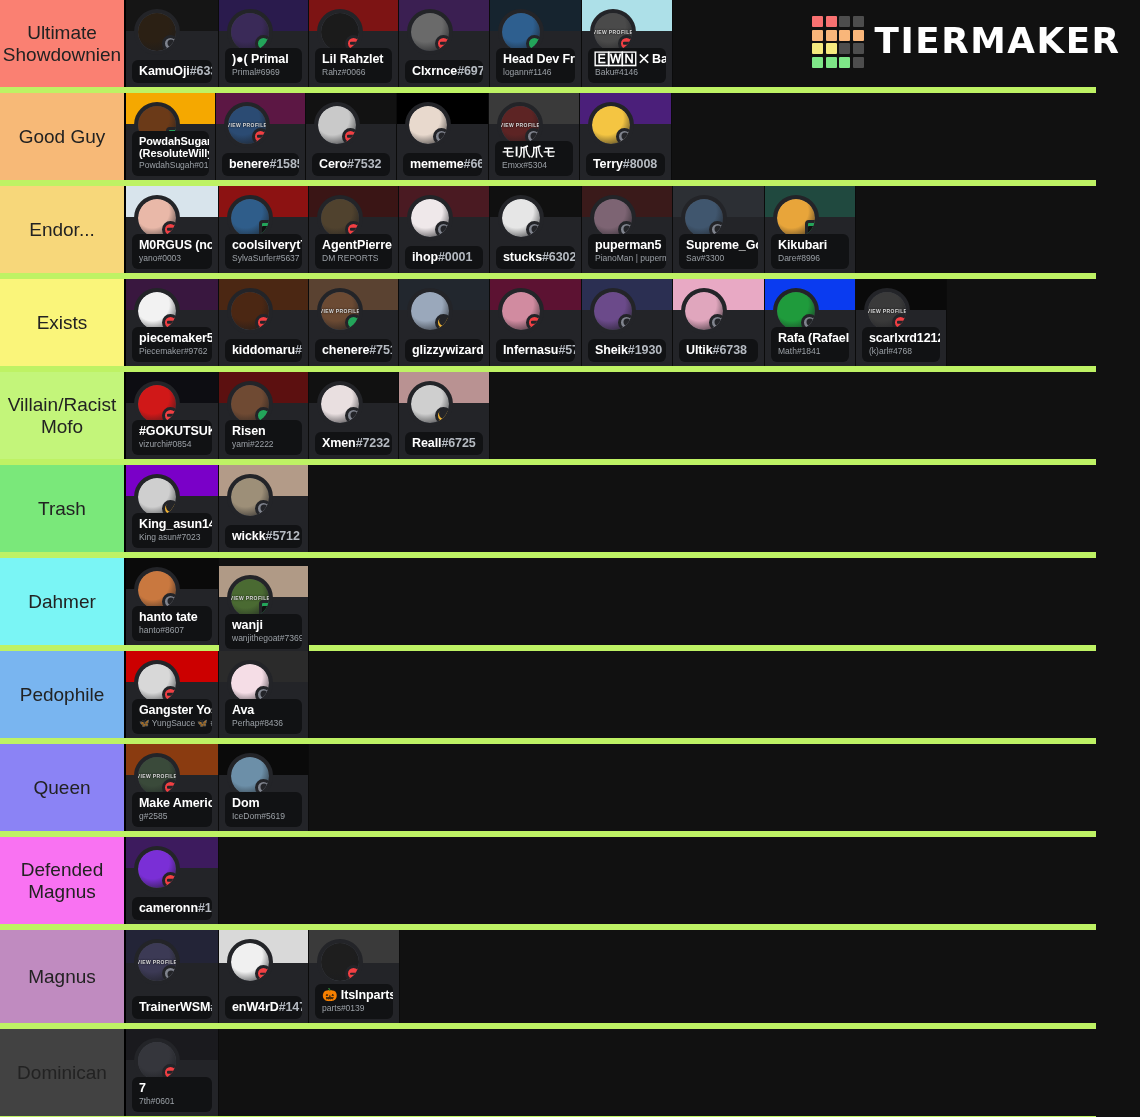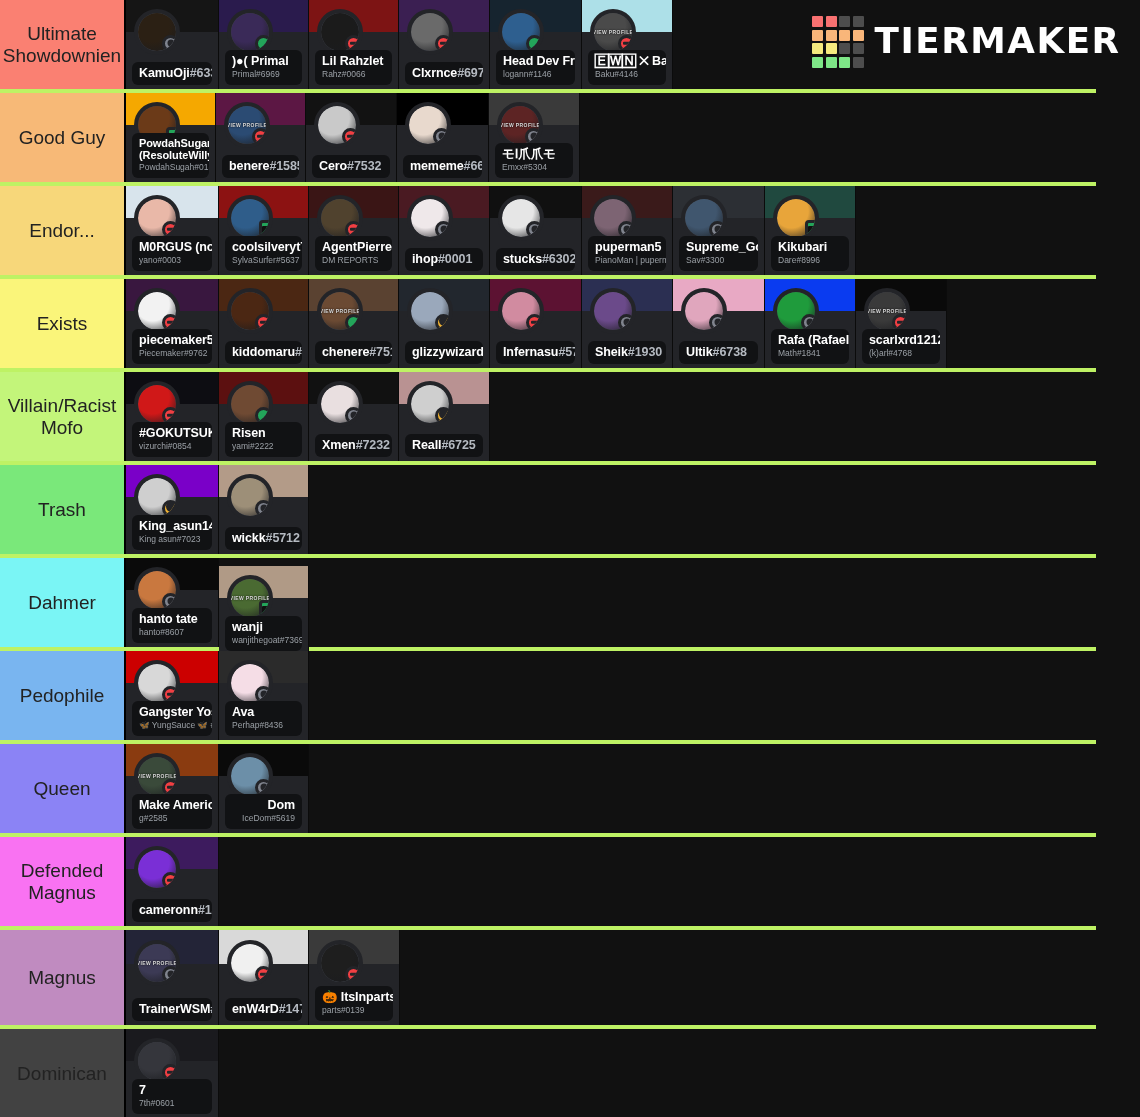--- a/index.html
+++ b/index.html
@@ -25,21 +25,21 @@
   }
   .logo-grid i { display: block; width: 11px; height: 11px; border-radius: 1px; }
   .logo-text {
     color: #ffffff; font-size: 35px; font-weight: 700;
     letter-spacing: 1.5px; line-height: 1;
     font-family: "DejaVu Sans", sans-serif;
     transform: scaleX(1.02);
   }
 
   
-  .tier-row { display: flex; width: 1096px; border-bottom: 4px solid #bef264; background: #7dd3fc; }
+  .tier-row { display: flex; width: 1096px; border-bottom: 6px solid #bef264; background: #7dd3fc; }
   .tier-label {
     width: 126px; flex: 0 0 126px;
     display: flex; align-items: center; justify-content: center;
     text-align: center; color: #222; font-size: 19px; line-height: 1.15;
     padding: 3px 6px; word-wrap: break-word;
     font-family: "Liberation Sans", sans-serif;
     border-right: 2px solid #000;
   }
   .tier-items { display: flex; flex: 1 1 auto; background: #111; align-items: stretch; }
 
@@ -268,20 +268,31 @@
             <div class="avatar">
               <div class="av-inner" style="background: radial-gradient(circle at 38% 32%, rgb(93, 36, 36), rgb(93, 36, 36) 48%, rgba(0, 0, 0, 0.55));"></div>
               <div class="viewprofile">VIEW PROFILE</div>
               <div class="status offline"></div>
             </div>
             <div class="nameplate">
               <div class="dname">モⅠ爪爪モ</div>
               <div class="dsub">Emxx#5304</div>
             </div>
           </div>
+          <div class="card" style="width: 92px; height: 100%;">
+            <div class="banner" style="background: rgb(75, 31, 122);"></div>
+            <div class="body"></div>
+            <div class="avatar">
+              <div class="av-inner" style="background: radial-gradient(circle at 38% 32%, rgb(244, 197, 66), rgb(244, 197, 66) 48%, rgba(0, 0, 0, 0.55));"></div>
+              <div class="status offline"></div>
+            </div>
+            <div class="nameplate">
+              <div class="dname">Terry<span class="tag">#8008</span></div>
+            </div>
+          </div>
         </div>
       </div>
       <div class="tier-row" style="height: 93px;">
         <div class="tier-label" style="background: rgb(247, 215, 122);">Endor...</div>
         <div class="tier-items">
           <div class="card" style="width: 93px; height: 100%;">
             <div class="banner" style="background: rgb(216, 228, 236);"></div>
             <div class="body"></div>
             <div class="avatar">
               <div class="av-inner" style="background: radial-gradient(circle at 38% 32%, rgb(233, 184, 168), rgb(233, 184, 168) 48%, rgba(0, 0, 0, 0.55));"></div>
@@ -632,21 +643,21 @@
             <div class="avatar">
               <div class="av-inner" style="background: radial-gradient(circle at 38% 32%, rgb(58, 74, 58), rgb(58, 74, 58) 48%, rgba(0, 0, 0, 0.55));"></div>
               <div class="viewprofile">VIEW PROFILE</div>
               <div class="status dnd"></div>
             </div>
             <div class="nameplate">
               <div class="dname">Make America D</div>
               <div class="dsub">g#2585</div>
             </div>
           </div>
-          <div class="card" style="width: 90px; height: 100%; text-align: right;">
+          <div class="card" style="width: 90px; height: 100%;">
             <div class="banner" style="background: rgb(10, 10, 10);"></div>
             <div class="body"></div>
             <div class="avatar">
               <div class="av-inner" style="background: radial-gradient(circle at 38% 32%, rgb(108, 143, 168), rgb(108, 143, 168) 48%, rgba(0, 0, 0, 0.55));"></div>
               <div class="status offline"></div>
             </div>
             <div class="nameplate">
               <div class="dname">Dom</div>
               <div class="dsub">IceDom#5619</div>
             </div>

